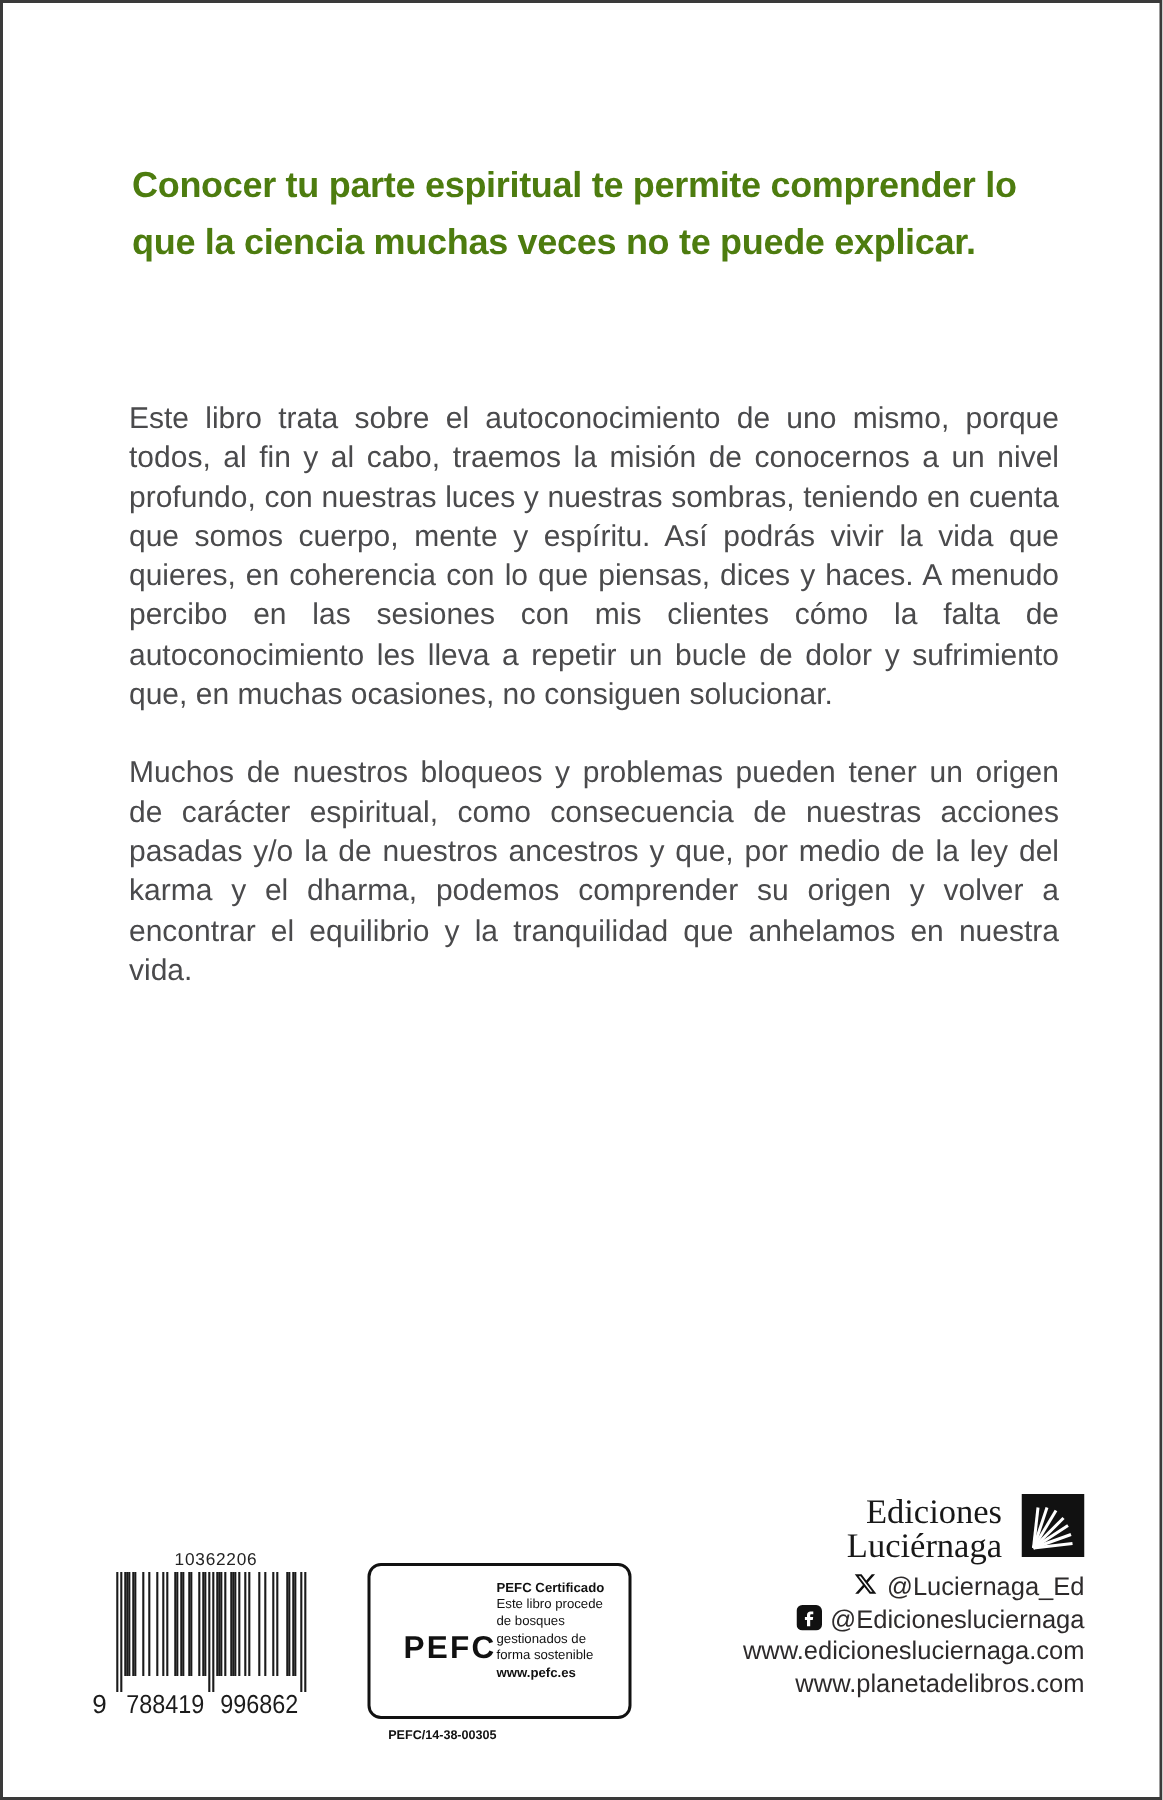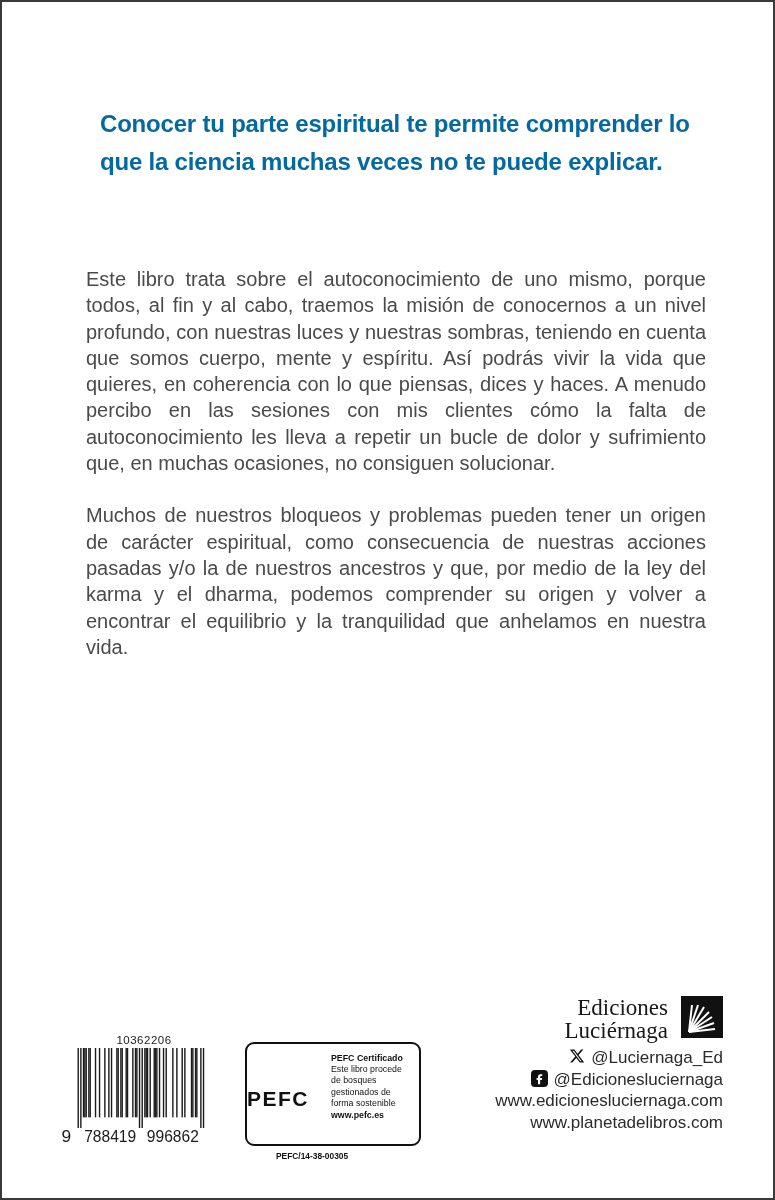--- a/index.html
+++ b/index.html
@@ -31,21 +31,21 @@
     font-size:11.5px;color:#232323;letter-spacing:0.5px;
   }
   .barcode-svg{display:block;margin-top:2px;}
 
   
   .pefc-box{
     position:absolute;left:243px;top:1040px;width:176px;height:104px;
     box-sizing:border-box;border:2.5px solid #111;border-radius:9px;
     background:#fff;display:flex;color:#111;
   }
-  .pefc-left{width:84px;display:flex;flex-direction:column;align-items:flex-start;padding-top:5px;gap:40px;}
+  .pefc-left{width:84px;display:flex;flex-direction:column;align-items:flex-end;padding-top:5px;gap:40px;}
   .pefc-word{font-weight:bold;font-size:21px;letter-spacing:1.5px;line-height:20px;}
   .pefc-license{font-weight:bold;font-size:8.4px;margin-top:2px;white-space:nowrap;padding-left:29px;}
   .pefc-right{flex:1;padding:9px 6px 24px 0;display:flex;flex-direction:column;justify-content:space-between;}
   .pefc-title{font-weight:bold;font-size:8.8px;}
   .pefc-desc{font-size:8.8px;line-height:11.2px;}
   .pefc-url{font-weight:bold;font-size:8.8px;}
 
   
   .publisher-name{
     position:absolute;right:105px;top:994px;text-align:right;
@@ -59,21 +59,21 @@
     font-size:17px;color:#2d2a2b;
   }
   .social-row{display:flex;align-items:flex-start;gap:6px;height:21.5px;}
   .social-row .icn{display:flex;align-items:center;}
 </style>
 </head>
 <body>
 
 <div class="page">
 
-  <div class="headline" style="color: #0369a1; margin-left: 12px;">Conocer tu parte espiritual te permite comprender lo
+  <div class="headline" style="color: #4d7c0f;">Conocer tu parte espiritual te permite comprender lo
 que la ciencia muchas veces no te puede explicar.</div>
 
   <div class="body-copy" style="color: rgb(74, 74, 76);">
     <p>Este libro trata sobre el autoconocimiento de uno mismo, porque todos, al fin y al cabo, traemos la misión de conocernos a un nivel profundo, con nuestras luces y nuestras sombras, teniendo en cuenta que somos cuerpo, mente y espíritu. Así podrás vivir la vida que quieres, en coherencia con lo que piensas, dices y haces. A menudo percibo en las sesiones con mis clientes cómo la falta de autoconocimiento les lleva a repetir un bucle de dolor y sufrimiento que, en muchas ocasiones, no consiguen solucionar.</p>
     <p>Muchos de nuestros bloqueos y problemas pueden tener un origen de carácter espiritual, como consecuencia de nuestras acciones pasadas y/o la de nuestros ancestros y que, por medio de la ley del karma y el dharma, podemos comprender su origen y volver a encontrar el equilibrio y la tranquilidad que anhelamos en nuestra vida.</p>
   </div>
 
   <div class="barcode-block">
     <div class="barcode-number">10362206</div>
     <svg id="barcode" class="barcode-svg" width="151" height="96" viewBox="0 0 113 72" xmlns="http://www.w3.org/2000/svg">

